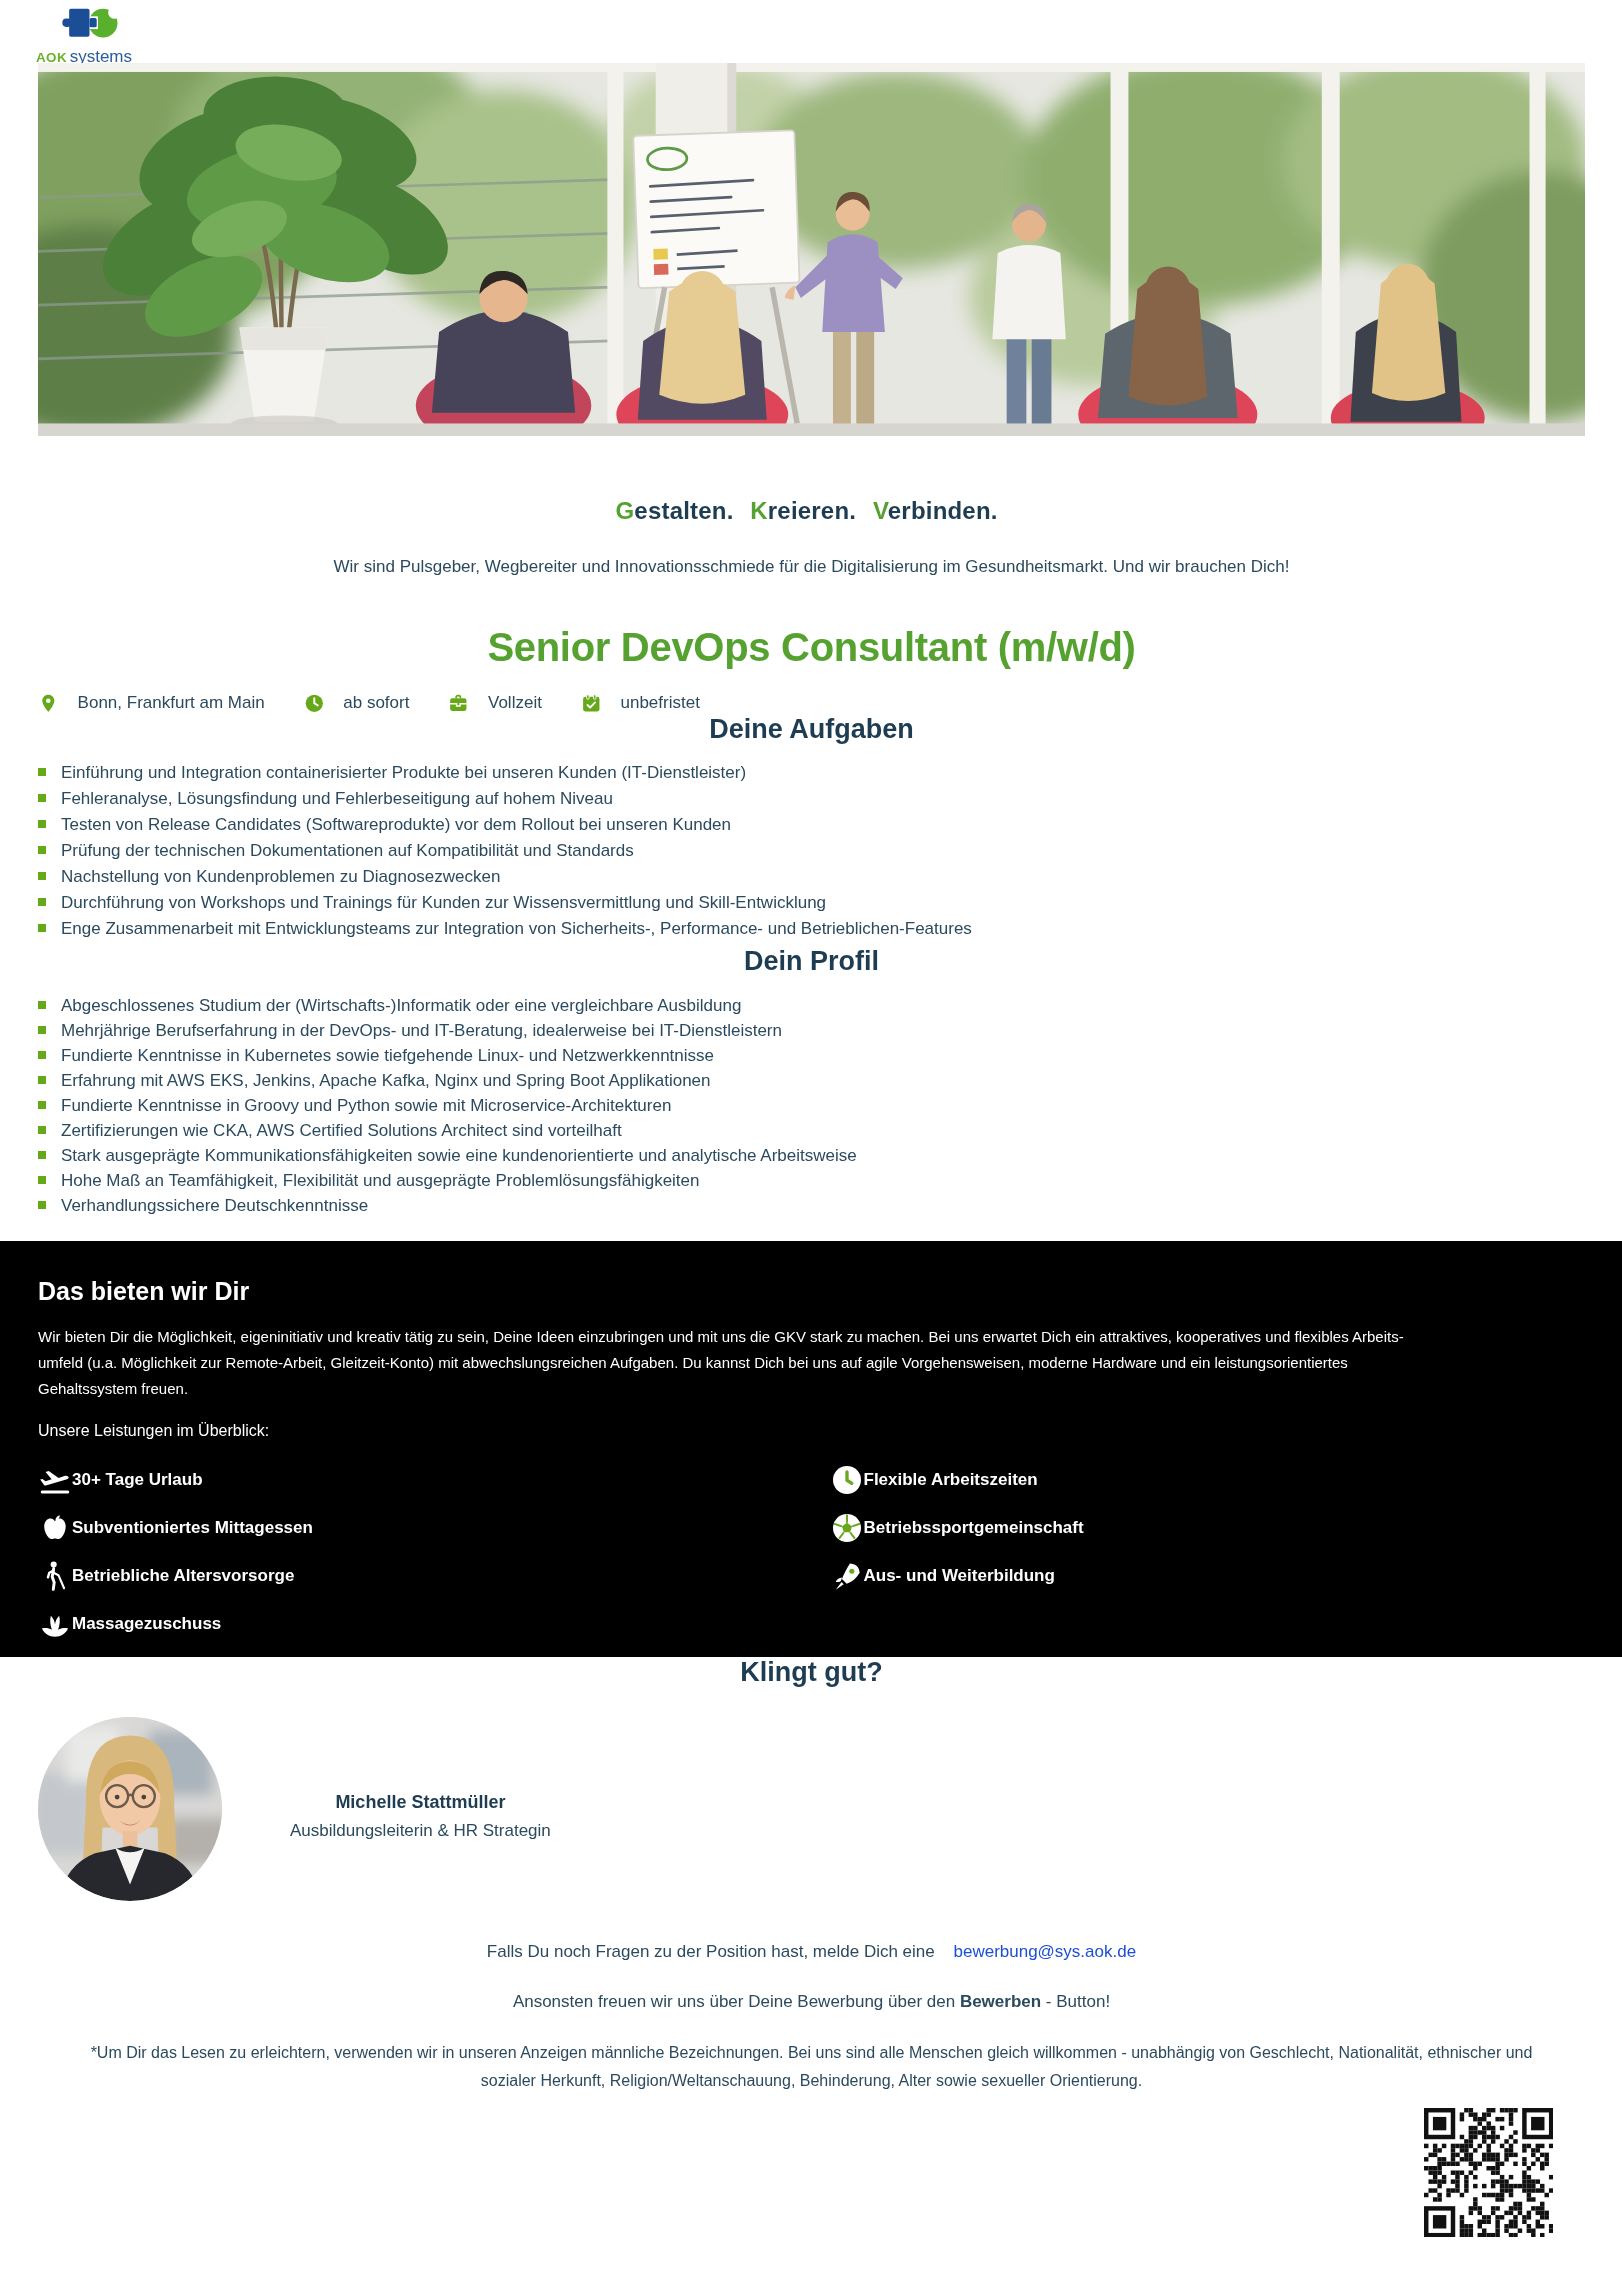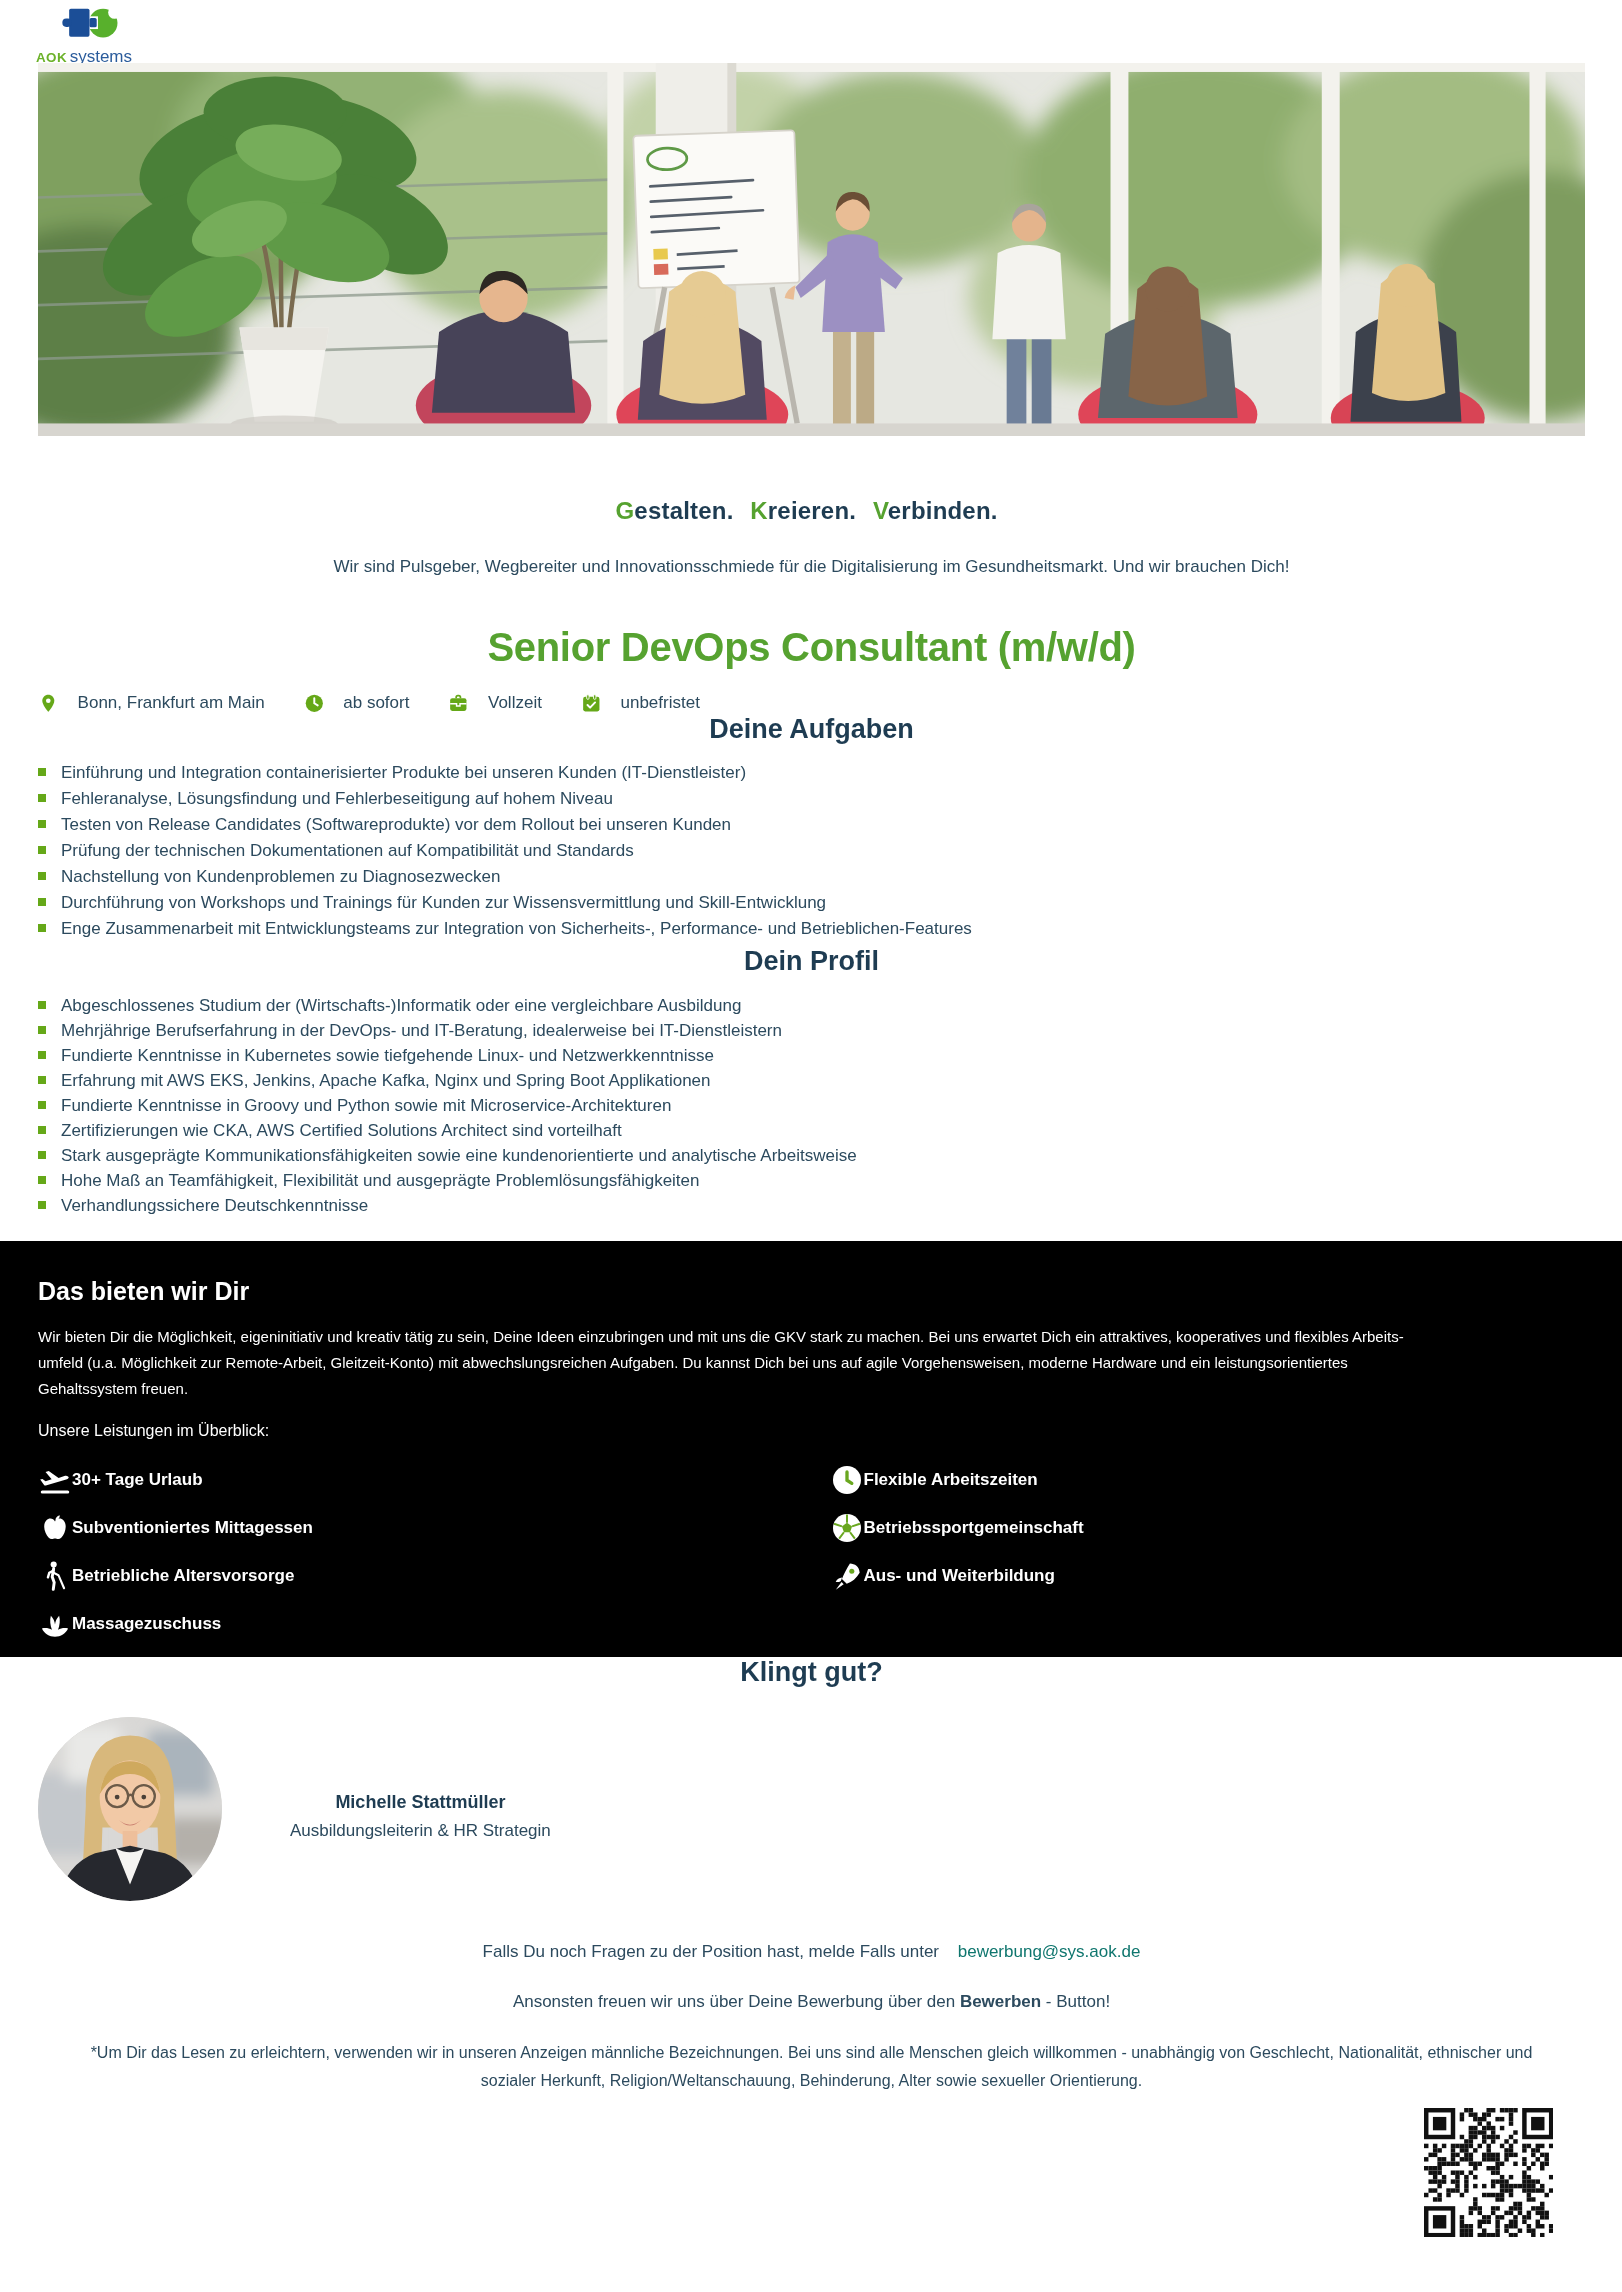--- a/index.html
+++ b/index.html
@@ -53,21 +53,21 @@
   .mt-klingt { margin-top:48px; }
   .person { display:flex; margin-top:29px; }
   .avatar { width:184px; height:184px; border-radius:50%; overflow:hidden; flex:none; background:#d8d7d5; }
   .avatar svg { display:block; width:100%; height:100%; }
   .pinfo { margin-left:68px; margin-top:75px; }
   .pname { font-size:18px; font-weight:700; color:#1e3c52; }
   .prole { font-size:17px; margin-top:8px; }
   .line { margin:0; font-size:17px; }
   .line-q { margin-top:41px; }
   .line-a { margin-top:30px; }
-  .email { color:#0f766e; text-decoration:none; cursor:pointer;margin-left:14px; }
+  .email { color:#1d4ed8; text-decoration:none; cursor:pointer;margin-left:14px; }
   .disclaimer { margin-top:27px; font-size:16px; line-height:28px; white-space:nowrap; }
   
   .qr { position:absolute; left:1422px; top:2106px; width:133px; height:133px; background:#fff; padding:1.8px; z-index:5; }
   .qr svg { display:block; width:100%; height:100%; }
 </style>
 </head>
 <body>
 
 <header class="topbar">
   <div class="logo">
@@ -483,21 +483,21 @@
           <path d="M84 142 L100 182 L116 142 Q100 152 84 142Z" fill="#f5f4f2"></path>
         </g>
       </svg>
     </div>
     <div class="pinfo">
       <div class="pname">Michelle Stattmüller</div>
       <div class="prole">Ausbildungsleiterin &amp; HR Strategin</div>
     </div>
   </div>
 
-  <p class="line line-q"><span>Falls Du noch Fragen zu der Position hast, melde Falls unter </span><a class="email" href="#">bewerbung@sys.aok.de</a></p>
+  <p class="line line-q"><span>Falls Du noch Fragen zu der Position hast, melde Dich eine </span><a class="email" href="#">bewerbung@sys.aok.de</a></p>
 
   <p class="line line-a"><span>Ansonsten freuen wir uns über Deine Bewerbung über den </span><strong>Bewerben</strong><span> - Button!</span></p>
 
   <p class="disclaimer">*Um Dir das Lesen zu erleichtern, verwenden wir in unseren Anzeigen männliche Bezeichnungen. Bei uns sind alle Menschen gleich willkommen - unabhängig von Geschlecht, Nationalität, ethnischer und<br>sozialer Herkunft, Religion/Weltanschauung, Behinderung, Alter sowie sexueller Orientierung.</p>
 </section>
 
 <div class="qr">
     <svg viewBox="0 0 145 145" fill="#111">
       <rect x="45" y="0" width="5" height="5"></rect>
       <rect x="50" y="0" width="5" height="5"></rect>

